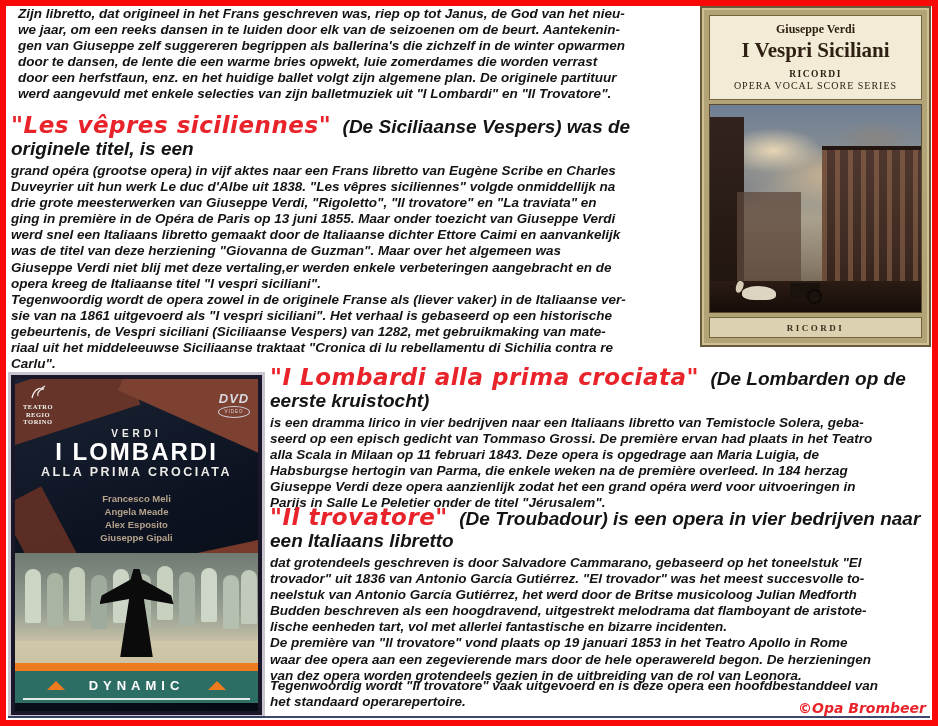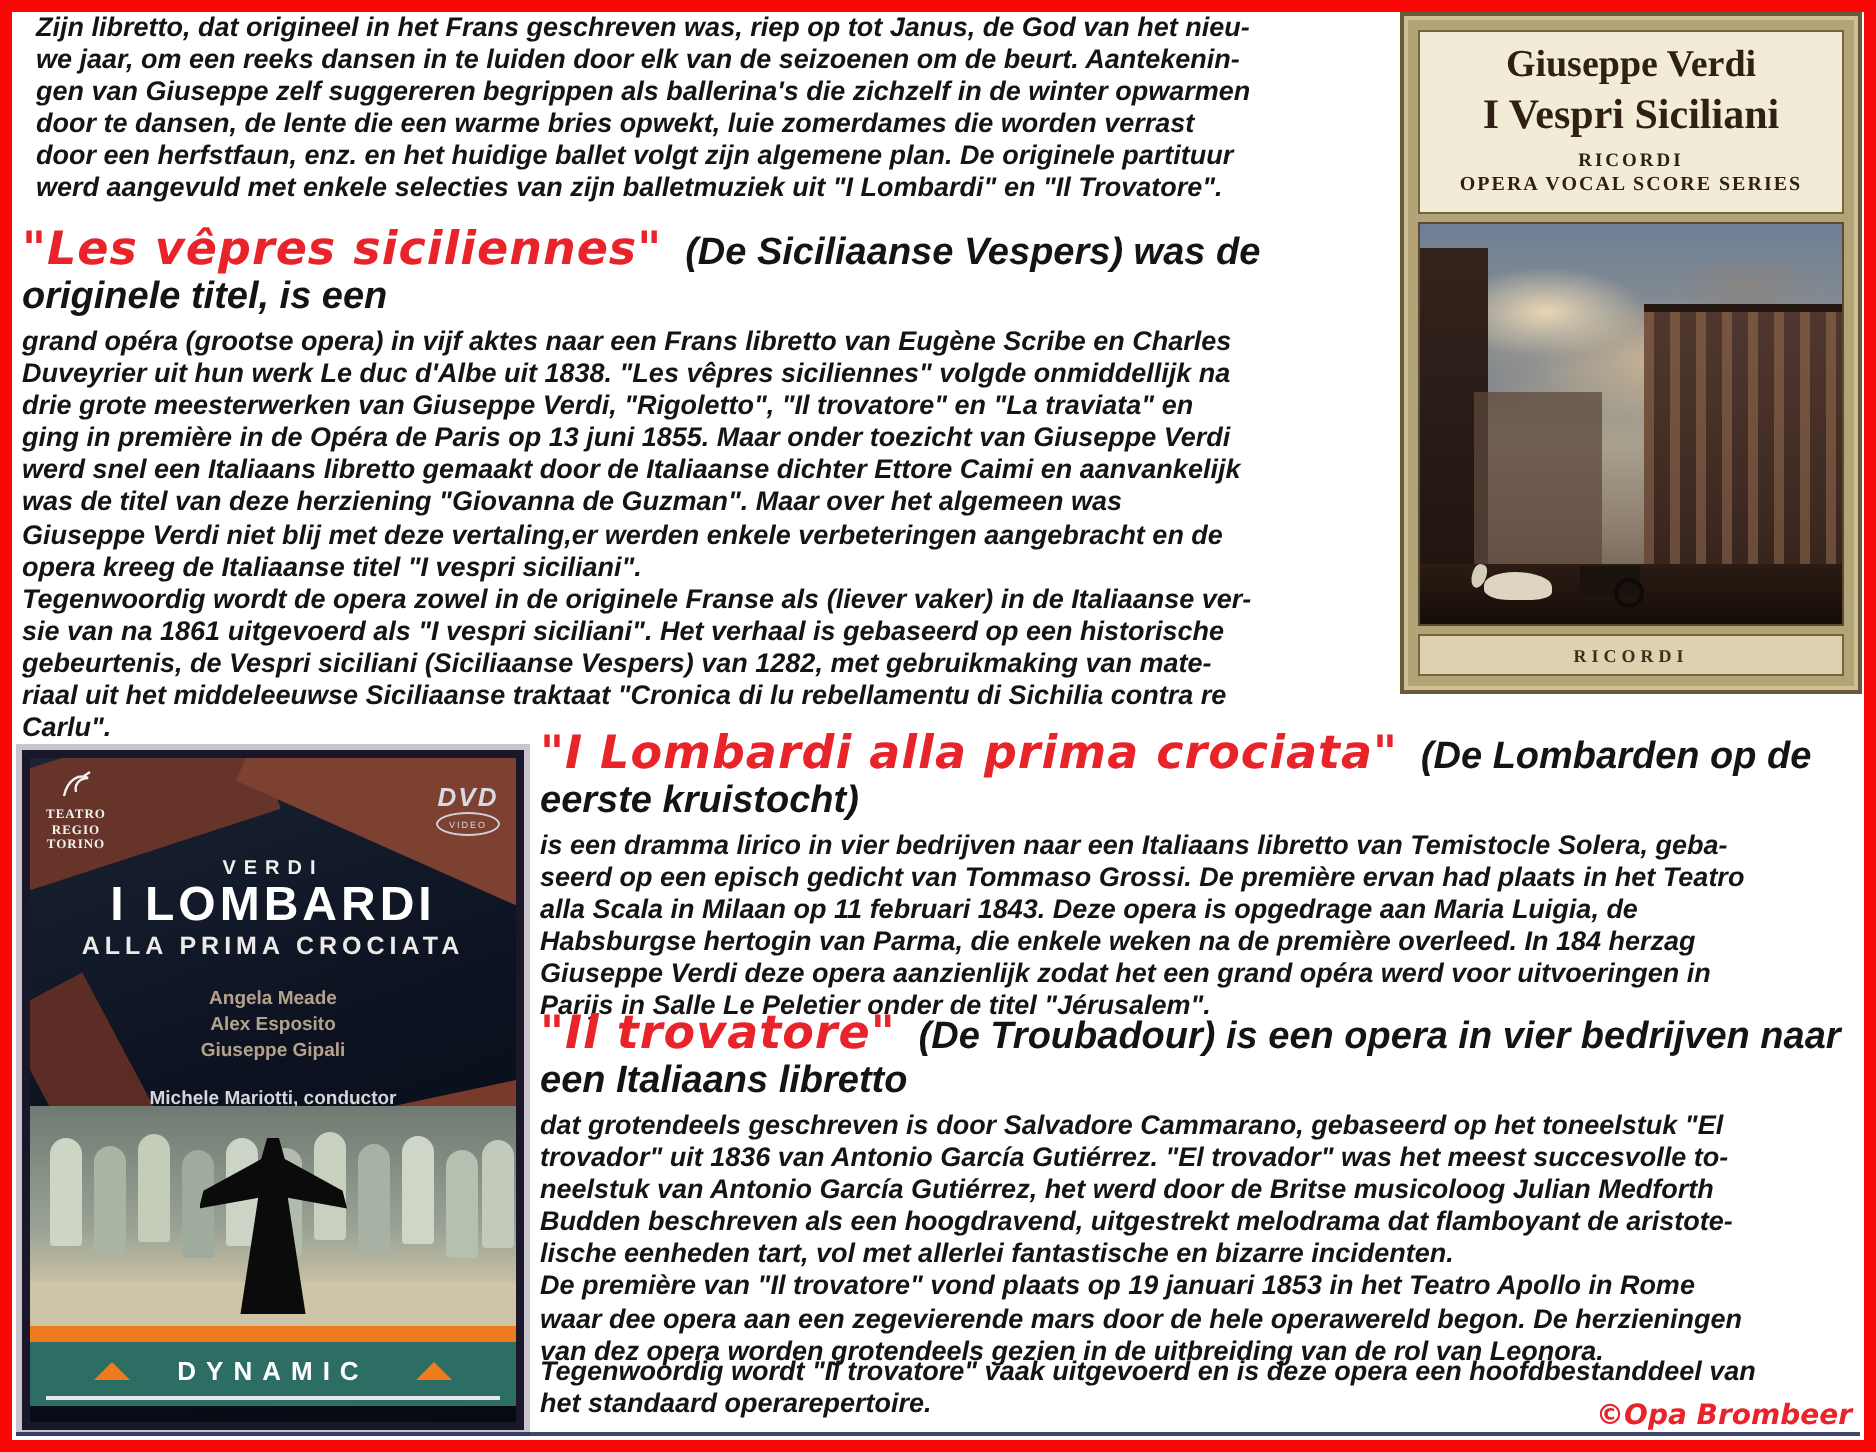--- a/index.html
+++ b/index.html
@@ -21,24 +21,24 @@
   #signature{position:absolute;right:6px;top:694px;color:#e9232a;
              font-family:"DejaVu Sans",sans-serif;font-weight:bold;font-style:italic;font-size:14px;}
   #bottom-line{position:absolute;left:2px;top:710px;width:922px;height:2px;background:#1d2752;opacity:.85;}
 
   
   .vespri{position:absolute;left:694px;top:0;width:231px;height:341px;box-sizing:border-box;
           background:#b3a478;border:2px solid #6a5a3c;box-shadow:inset 0 0 0 2px #cdc095;
           padding:7px;display:flex;flex-direction:column;gap:4px;}
   .v-top{background:#f2ecd6;border:1px solid #75653f;text-align:center;padding:6px 2px 8px;
          font-family:"Liberation Serif",serif;color:#2f2013;}
-  .v-composer{font-size:19px;font-weight:bold;}
+  .v-composer{font-size:12px;font-weight:bold;}
   .v-title{font-size:21px;font-weight:bold;margin-top:1px;}
   .v-pub{font-size:9.5px;font-weight:bold;letter-spacing:1.5px;margin-top:6px;}
-  .v-series{font-size:10px;font-weight:bold;letter-spacing:1px;margin-top:1px;}
+  .v-series{font-size:10px;font-weight:normal;letter-spacing:1px;margin-top:1px;}
   .v-paint{flex:1;position:relative;overflow:hidden;border:1px solid #5c4b30;
      background:
        radial-gradient(70px 32px at 30% 22%, rgba(238,218,182,.95), rgba(238,218,182,0) 70%),
        radial-gradient(90px 44px at 58% 34%, rgba(213,186,146,.85), rgba(213,186,146,0) 70%),
        radial-gradient(55px 26px at 78% 16%, rgba(138,132,128,.9), rgba(138,132,128,0) 70%),
        radial-gradient(60px 30px at 12% 40%, rgba(120,126,138,.8), rgba(120,126,138,0) 70%),
        linear-gradient(180deg,#6e7f95 0%,#a9a08d 55%,#8a7c6a 78%,#5a4a3c 100%);}
   .p-left-building{position:absolute;left:0;top:6%;width:16%;height:94%;
        background:linear-gradient(180deg,#33231d,#1e130e);}
   .p-mid-building{position:absolute;left:13%;top:42%;width:30%;height:46%;
@@ -185,20 +185,21 @@
             <span>VIDEO</span>
           </div>
         </div>
       </div>
 
       <div class="dvd-composer">VERDI</div>
       <div class="dvd-title">I LOMBARDI</div>
       <div class="dvd-subtitle">ALLA PRIMA CROCIATA</div>
 
       <div class="dvd-cast">
+        <div>Francesco Meli</div>
         <div>Angela Meade</div>
         <div>Alex Esposito</div>
         <div>Giuseppe Gipali</div>
       </div>
 
       <div class="dvd-credits">
         <div>Michele Mariotti, conductor</div>
         <div>Stefano Mazzonis di Pralafera, director</div>
         <div>Orchestra and Chorus Teatro Regio Torino</div>
       </div>

